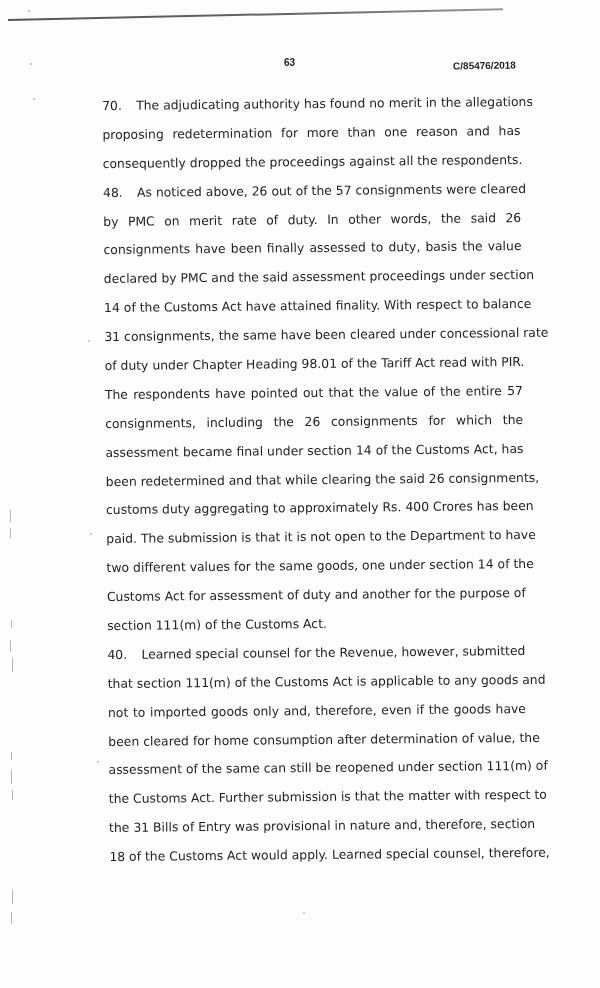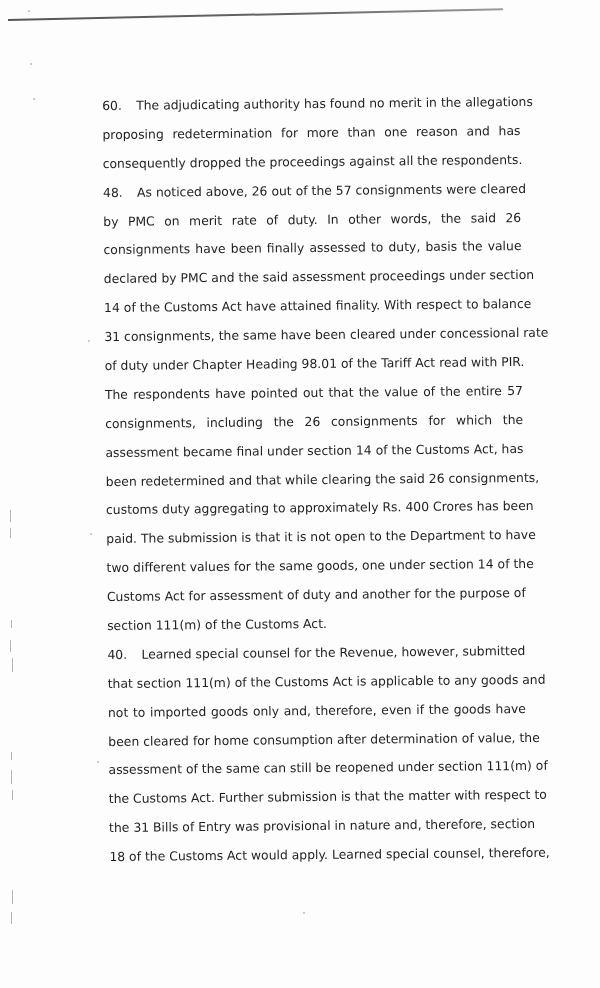--- a/index.html
+++ b/index.html
@@ -99,23 +99,27 @@
       background: #b5b5b5;
     }
   </style>
 </head>
 <body>
 
 <div class="page">
 
   <div class="scan-rule"></div>
 
+  <div class="header">
+    <span class="page-number">63</span>
+    <span class="case-number">C/85476/2018</span>
+  </div>
 
   <div class="body-text">
-    <div class="line justify"><span class="para-num">60.</span><span>The adjudicating authority has found no merit in the allegations</span></div>
+    <div class="line justify"><span class="para-num">70.</span><span>The adjudicating authority has found no merit in the allegations</span></div>
     <div class="line justify"><span>proposing redetermination for more than one reason and has</span></div>
     <div class="line last"><span>consequently dropped the proceedings against all the respondents.</span></div>
     <div class="line justify"><span class="para-num">48.</span><span>As noticed above, 26 out of the 57 consignments were cleared</span></div>
     <div class="line justify"><span>by PMC on merit rate of duty. In other words, the said 26</span></div>
     <div class="line justify"><span>consignments have been finally assessed to duty, basis the value</span></div>
     <div class="line justify"><span>declared by PMC and the said assessment proceedings under section</span></div>
     <div class="line justify"><span>14 of the Customs Act have attained finality. With respect to balance</span></div>
     <div class="line justify"><span>31 consignments, the same have been cleared under concessional rate</span></div>
     <div class="line justify"><span>of duty under Chapter Heading 98.01 of the Tariff Act read with PIR.</span></div>
     <div class="line justify"><span>The respondents have pointed out that the value of the entire 57</span></div>

